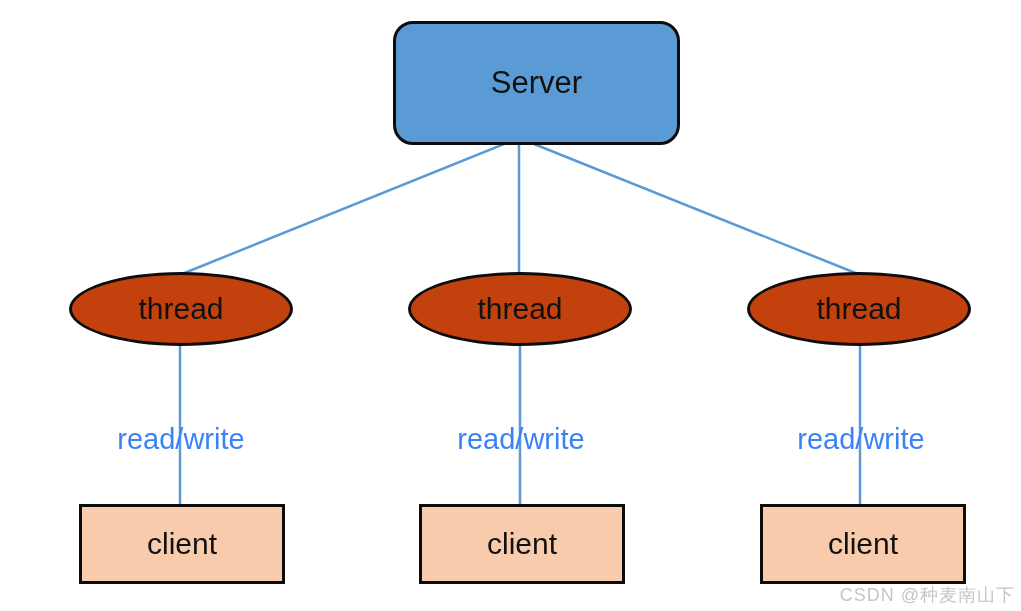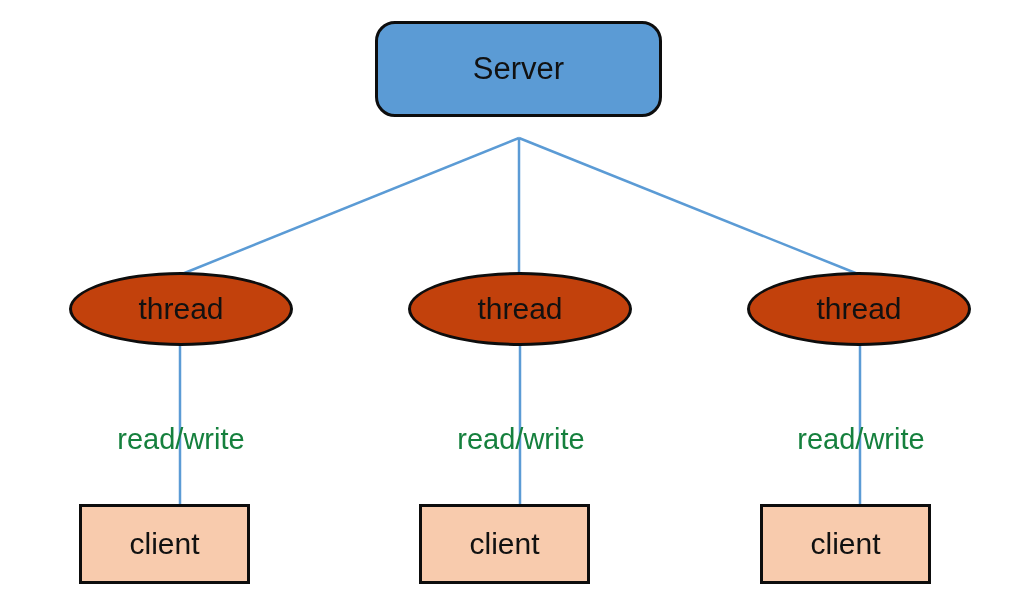--- a/index.html
+++ b/index.html
@@ -25,59 +25,59 @@
     pointer-events: none;
   }
   .node {
     position: absolute;
     display: flex;
     align-items: center;
     justify-content: center;
     box-sizing: border-box;
   }
   .server {
-    left: 375px;
+    left: 393px;
     top: 21px;
     width: 287px;
-    height: 96px;
+    height: 124px;
     background: #5b9bd5;
     border: 3px solid #0d0d0d;
     border-radius: 20px;
     font-size: 31px;
   }
   .thread {
     width: 224px;
     height: 74px;
     top: 272px;
     background: #c2410c;
     border: 3px solid #0d0d0d;
     border-radius: 50%;
     font-size: 30px;
   }
   .thread.t1 { left: 69px; }
   .thread.t2 { left: 408px; }
   .thread.t3 { left: 747px; }
   .client {
-    width: 171px;
+    width: 206px;
     height: 80px;
     top: 504px;
     background: #f8cbad;
     border: 3px solid #0d0d0d;
     font-size: 30px;
   }
   .client.c1 { left: 79px; }
   .client.c2 { left: 419px; }
   .client.c3 { left: 760px; }
   .edge-label {
     position: absolute;
     top: 423px;
     width: 220px;
     text-align: center;
     font-size: 29px;
-    color: #15803d;
+    color: #3b82f6;
   }
   .edge-label.l1 { left: 71px; }
   .edge-label.l2 { left: 411px; }
   .edge-label.l3 { left: 751px; }
   .watermark {
     position: absolute;
     right: 6px;
     bottom: 4px;
     font-size: 18px;
     color: #c6c6c6;
@@ -119,14 +119,15 @@
   <div class="node client c1">
     <span>client</span>
   </div>
   <div class="node client c2">
     <span>client</span>
   </div>
   <div class="node client c3">
     <span>client</span>
   </div>
 
+  <div class="watermark">CSDN @种麦南山下</div>
 
 </div>
 
 </body></html>

